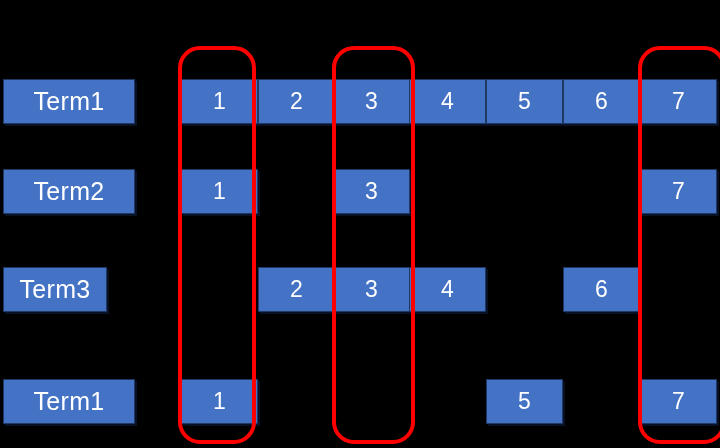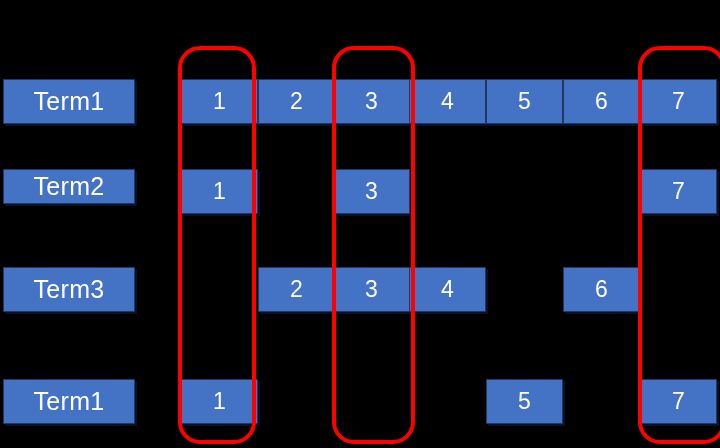--- a/index.html
+++ b/index.html
@@ -58,25 +58,25 @@
 
 <div id="stage">
     <div class="label-box" style="left: 3px; top: 79px; width: 132px; height: 45px;">Term1</div>
     <div class="cell" style="left: 181px; top: 79px; width: 77px; height: 45px;">1</div>
     <div class="cell" style="left: 258px; top: 79px; width: 77px; height: 45px;">2</div>
     <div class="cell" style="left: 333px; top: 79px; width: 77px; height: 45px;">3</div>
     <div class="cell" style="left: 409px; top: 79px; width: 77px; height: 45px;">4</div>
     <div class="cell" style="left: 486px; top: 79px; width: 77px; height: 45px;">5</div>
     <div class="cell" style="left: 563px; top: 79px; width: 77px; height: 45px;">6</div>
     <div class="cell" style="left: 640px; top: 79px; width: 77px; height: 45px;">7</div>
-    <div class="label-box" style="left: 3px; top: 169px; width: 132px; height: 35px;">Term2</div>
+    <div class="label-box" style="left: 3px; top: 169px; width: 132px; height: 45px;">Term2</div>
     <div class="cell" style="left: 181px; top: 169px; width: 77px; height: 45px;">1</div>
     <div class="cell" style="left: 333px; top: 169px; width: 77px; height: 45px;">3</div>
     <div class="cell" style="left: 640px; top: 169px; width: 77px; height: 45px;">7</div>
-    <div class="label-box" style="left: 3px; top: 267px; width: 132px; height: 45px;">Term3</div>
+    <div class="label-box" style="left: 3px; top: 267px; width: 104px; height: 45px;">Term3</div>
     <div class="cell" style="left: 258px; top: 267px; width: 77px; height: 45px;">2</div>
     <div class="cell" style="left: 333px; top: 267px; width: 77px; height: 45px;">3</div>
     <div class="cell" style="left: 409px; top: 267px; width: 77px; height: 45px;">4</div>
     <div class="cell" style="left: 563px; top: 267px; width: 77px; height: 45px;">6</div>
     <div class="label-box" style="left: 3px; top: 379px; width: 132px; height: 45px;">Term1</div>
     <div class="cell" style="left: 181px; top: 379px; width: 77px; height: 45px;">1</div>
     <div class="cell" style="left: 486px; top: 379px; width: 77px; height: 45px;">5</div>
     <div class="cell" style="left: 640px; top: 379px; width: 77px; height: 45px;">7</div>
     <div class="highlight" style="left: 178px; top: 46px; width: 78px; height: 398px; border-color: rgb(255, 0, 0);"></div>
     <div class="highlight" style="left: 332px; top: 46px; width: 83px; height: 398px; border-color: rgb(255, 0, 0);"></div>

